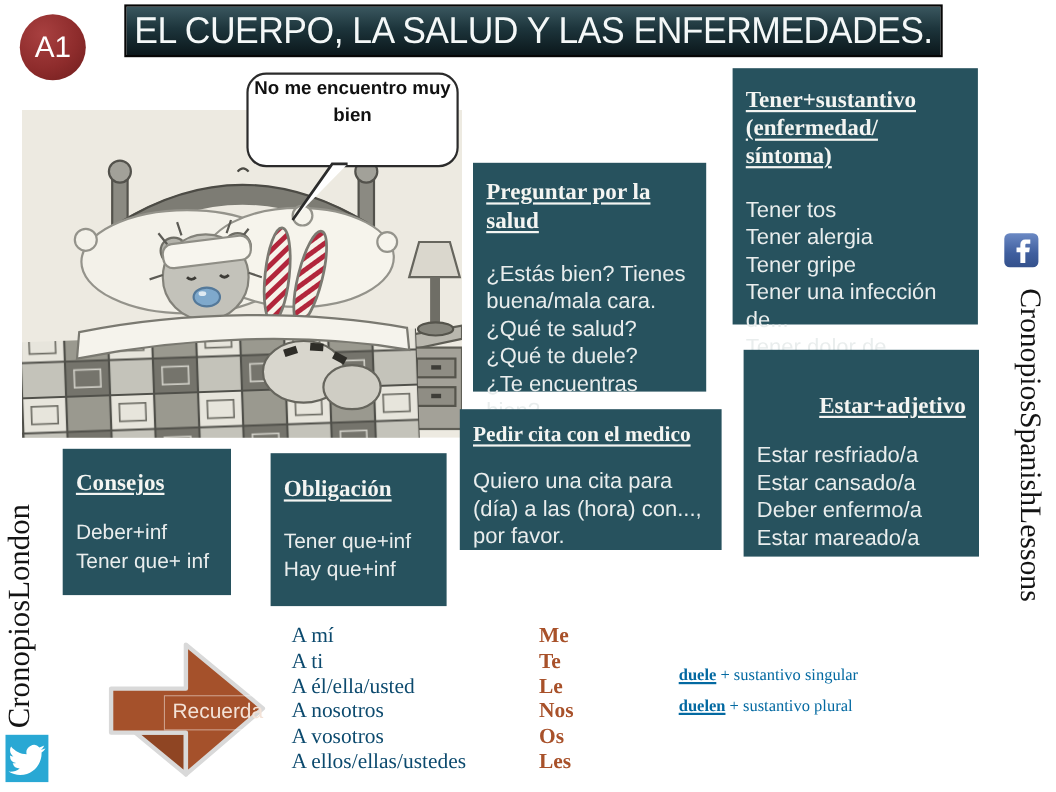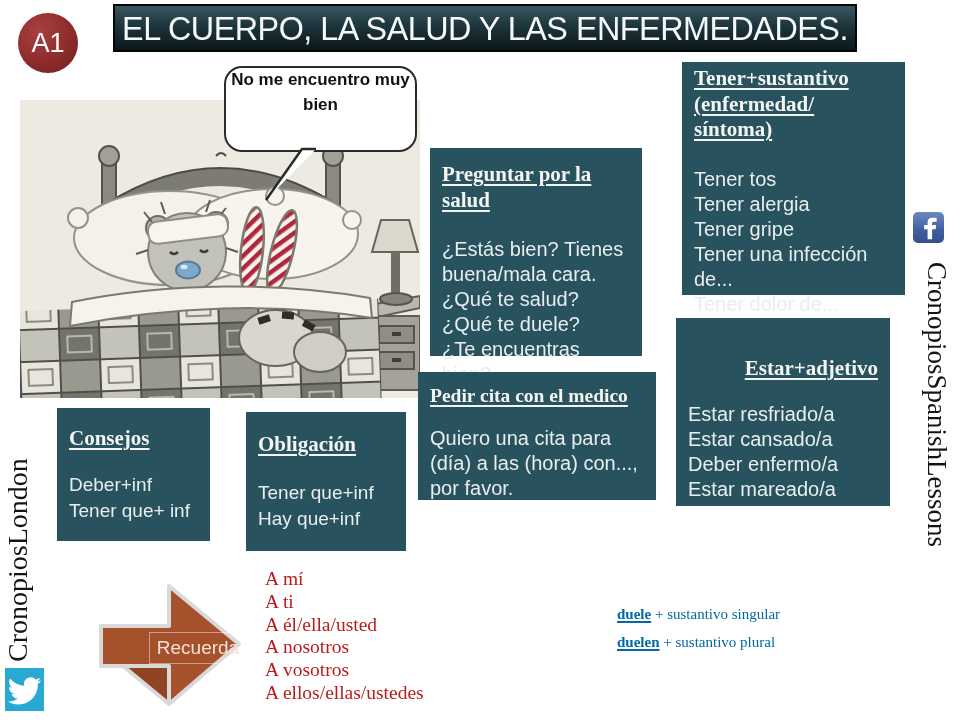--- a/index.html
+++ b/index.html
@@ -27,39 +27,39 @@
   .illus{position:absolute;left:20px;top:100px;width:400px;height:298px;}
 
   
   .box{position:absolute;background:#27525e;color:#e9eded;box-sizing:border-box;
        padding:14px 12px;}
   .box h3{margin:0 0 24px 0;font-family:"Liberation Serif",serif;font-weight:bold;
           font-size:21px;line-height:1.22;color:#f4f5f2;text-decoration:underline;
           text-decoration-thickness:2px;text-underline-offset:3px;overflow-wrap:anywhere;}
   .box .line{font-size:20px;line-height:25px;}
   .box-preguntar{left:430px;top:148px;width:212px;height:208px;}
-  .box-tener{left:682px;top:62px;width:223px;height:233px;padding-top:4px;}
+  .box-tener{left:666px;top:62px;width:223px;height:233px;padding-top:16px;}
   .box-estar{left:676px;top:318px;width:214px;height:188px;padding-top:38px;}
   .box-estar h3{margin-bottom:20px;text-align:right;}
   .box-pedir{left:418px;top:372px;width:238px;height:128px;padding:12px;}
   .box-pedir h3{font-size:19.5px;margin-bottom:18px;white-space:nowrap;}
   .box-pedir .line{line-height:25px;}
   .box-consejos{left:57px;top:408px;width:153px;height:133px;padding-top:18px;}
   .box-consejos h3{margin-bottom:20px;}
   .box-consejos .line,.box-obligacion .line{font-size:19px;line-height:26px;}
   .box-obligacion{left:246px;top:412px;width:160px;height:139px;padding-top:20px;}
   .box-obligacion h3{margin-bottom:22px;}
 
   
   .arrow-wrap{position:absolute;left:93px;top:578px;width:152px;height:134px;}
   .arrow-label{position:absolute;left:16px;top:54px;width:96px;height:30px;
                border:1px solid rgba(255,255,255,.45);color:#f3e2d7;font-size:19px;
                display:flex;align-items:center;justify-content:center;margin-left:40px;}
   .list-phrases{position:absolute;left:265px;top:568px;width:215px;
-                font-family:"Liberation Serif",serif;font-size:19.5px;color:#b91c1c;}
+                font-family:"Liberation Serif",serif;font-size:19.5px;color:#0c4a6e;}
   .list-phrases .line{line-height:22.8px;}
   .list-clitics{position:absolute;left:490px;top:568px;width:80px;
                 font-family:"Liberation Serif",serif;font-weight:bold;font-size:19.5px;
                 color:#a8512a;}
   .list-clitics .line{line-height:22.8px;}
   .duele{position:absolute;left:617px;top:600px;width:290px;
          font-family:"Liberation Serif",serif;font-size:15px;color:#0369a1;}
   .duele .row{line-height:28px;}
   .duele .term{font-weight:bold;text-decoration:underline;text-decoration-thickness:2px;
                text-underline-offset:2px;}
@@ -236,20 +236,28 @@
 
   <div class="list-phrases">
       <div class="line">A mí</div>
       <div class="line">A ti</div>
       <div class="line">A él/ella/usted</div>
       <div class="line">A nosotros</div>
       <div class="line">A vosotros</div>
       <div class="line">A ellos/ellas/ustedes</div>
     </div>
 
+  <div class="list-clitics">
+      <div class="line">Me</div>
+      <div class="line">Te</div>
+      <div class="line">Le</div>
+      <div class="line">Nos</div>
+      <div class="line">Os</div>
+      <div class="line">Les</div>
+    </div>
 
   <div class="duele">
 
   <div class="row"><span class="term">duele</span><span> + sustantivo singular</span></div>
       <div class="row"><span class="term">duelen</span><span> + sustantivo plural</span></div>
     </div>
 
   <div class="fb-icon">
     <svg width="31" height="31" viewBox="0 0 24 24">
       <path d="M17.3 4.5h-2.6c-2.1 0-3.4 1.4-3.4 3.6V10H8.6v3.4h2.7V21h3.5v-7.6h2.7l.5-3.4h-3.2V8.5c0-.7.3-1 1-1h2.5V4.5z" fill="#ffffff"></path>

